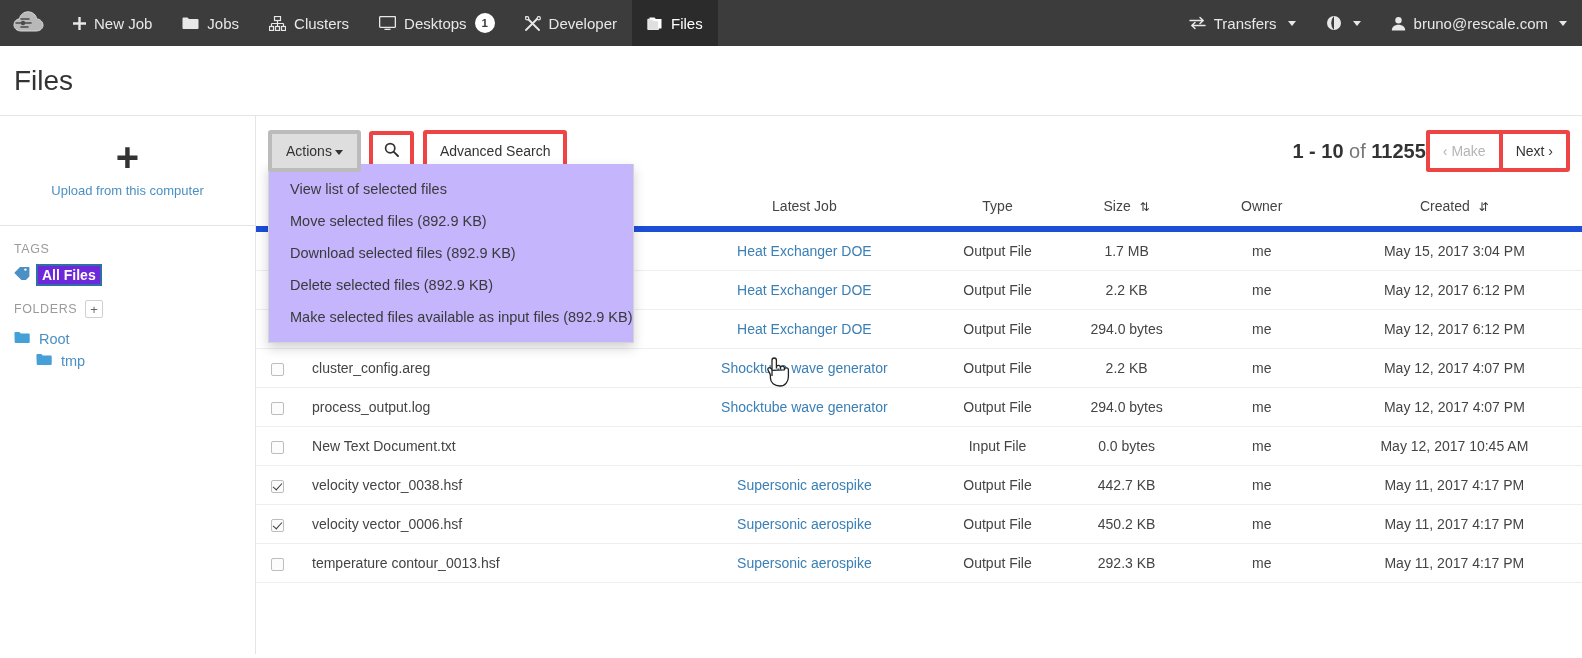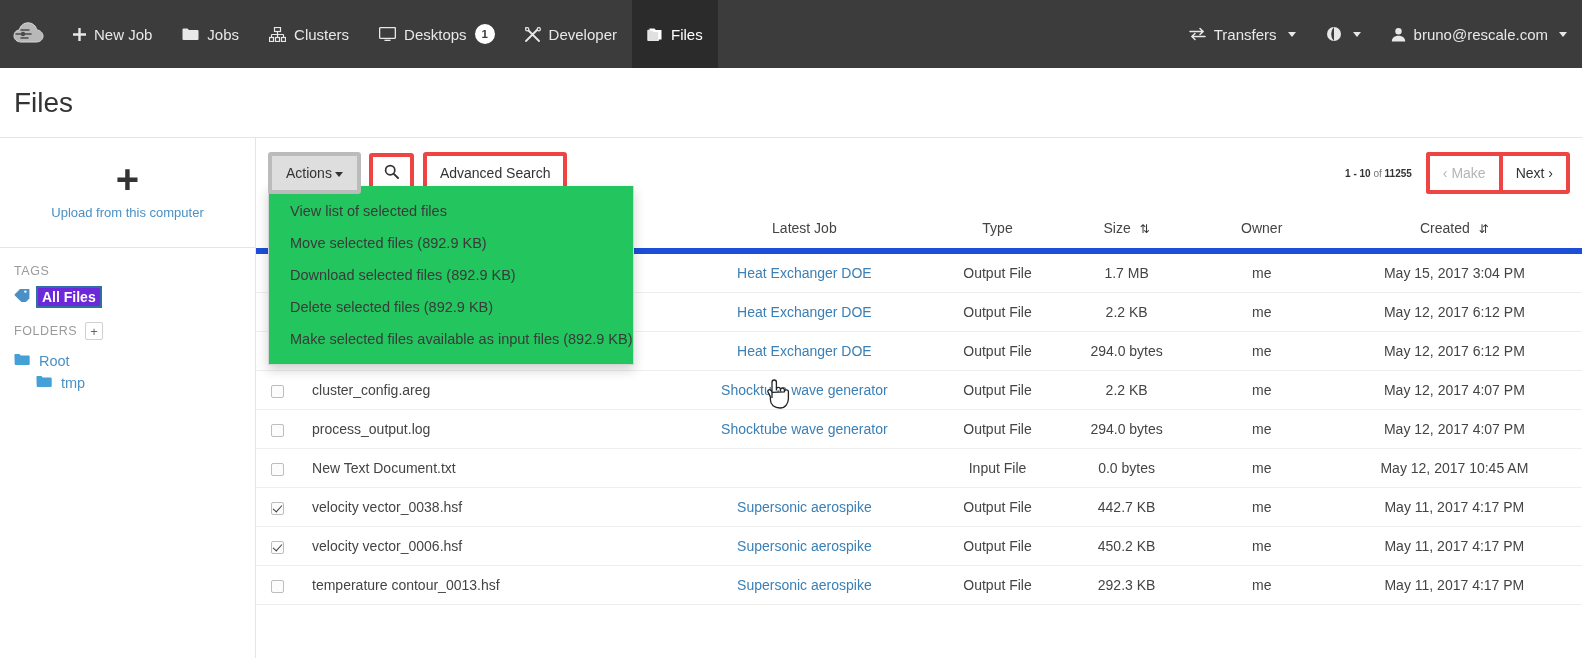--- a/index.html
+++ b/index.html
@@ -5,21 +5,21 @@
   * { box-sizing: border-box; margin: 0; padding: 0; }
   html, body {
     width: 1582px; height: 658px;
     font-family: "Liberation Sans", sans-serif;
     background: #ffffff;
     overflow: hidden;
   }
 
   
   .navbar {
-    height: 68px;
+    height: 46px;
     background: #3c3c3c;
     display: flex;
     align-items: stretch;
     position: relative;
     z-index: 60;
   }
   .nav-logo {
     width: 58px;
     display: flex; align-items: center; justify-content: center;
     cursor: pointer;
@@ -160,22 +160,21 @@
   }
   .search-input::placeholder { color: #a8a8a8; }
   .btn-search-ico {
     margin-left: 8px;
     padding: 7px 11px;
     display: flex; align-items: center; justify-content: center;
   }
   .btn-adv { margin-left: 9px; }
   .toolbar-spacer { flex: 1; }
   .pager-info {
-    font-size: 10px; color: #777777;
-    margin-right: 14px;
+    font-size: 20px; color: #777777;
   }
   .pager-info b { color: #333333; }
   .btn-prev { color: #b5b5b5; border-radius: 3px 0 0 3px; border-right: none; }
   .btn-next { border-radius: 0 3px 3px 0; }
 
   
   .ftable { width: 100%; border-collapse: collapse; table-layout: fixed; }
   .ftable th {
     font-size: 14px; font-weight: normal; color: #444444;
     padding: 12px 8px;
@@ -219,21 +218,21 @@
     border: solid #3a3a3a;
     border-width: 0 1.8px 1.8px 0;
     transform: rotate(42deg);
   }
 
   
   .dropdown-menu {
     position: absolute;
     left: 12px; top: 48px;
     width: 366px;
-    background: #22c55e;
+    background: #c4b5fd;
     border: 1px solid #d4d4d4;
     border-top: none;
     box-shadow: 0 5px 11px rgba(0,0,0,0.18);
     padding: 9px 0;
     z-index: 50;
   }
   .dropdown-item {
     padding: 8px 21px;
     font-size: 14.5px;
     color: #3a3a3a;

